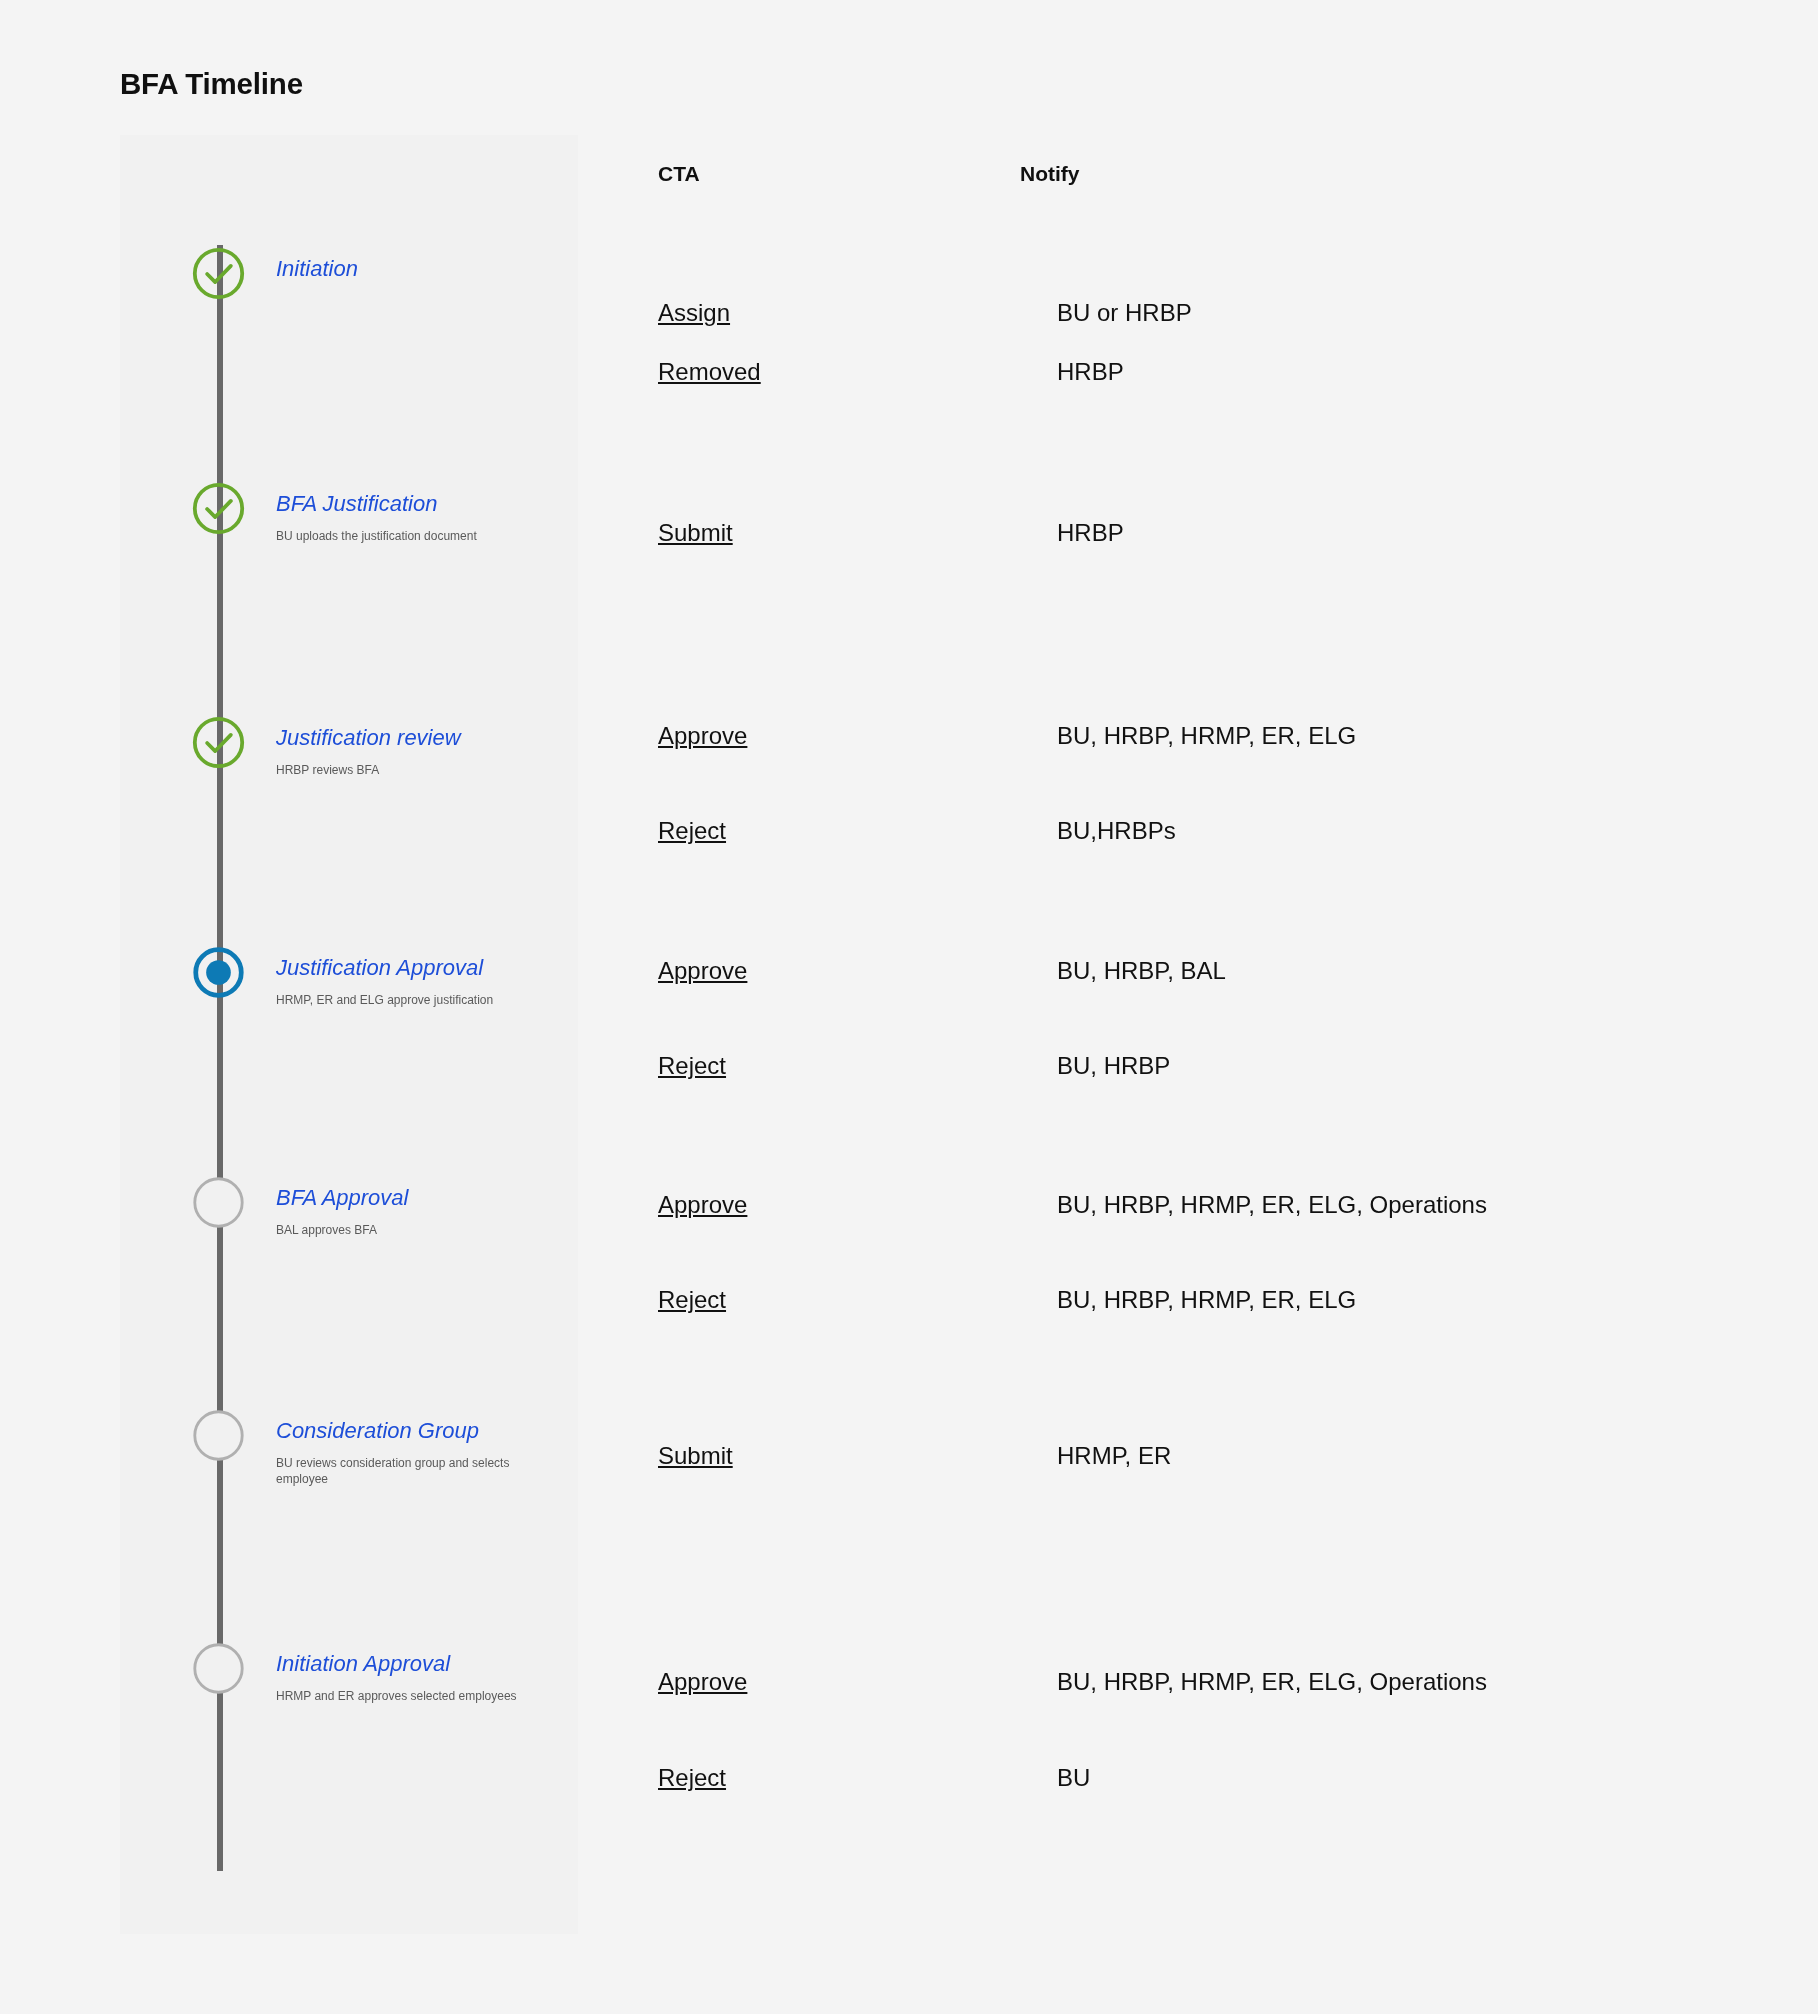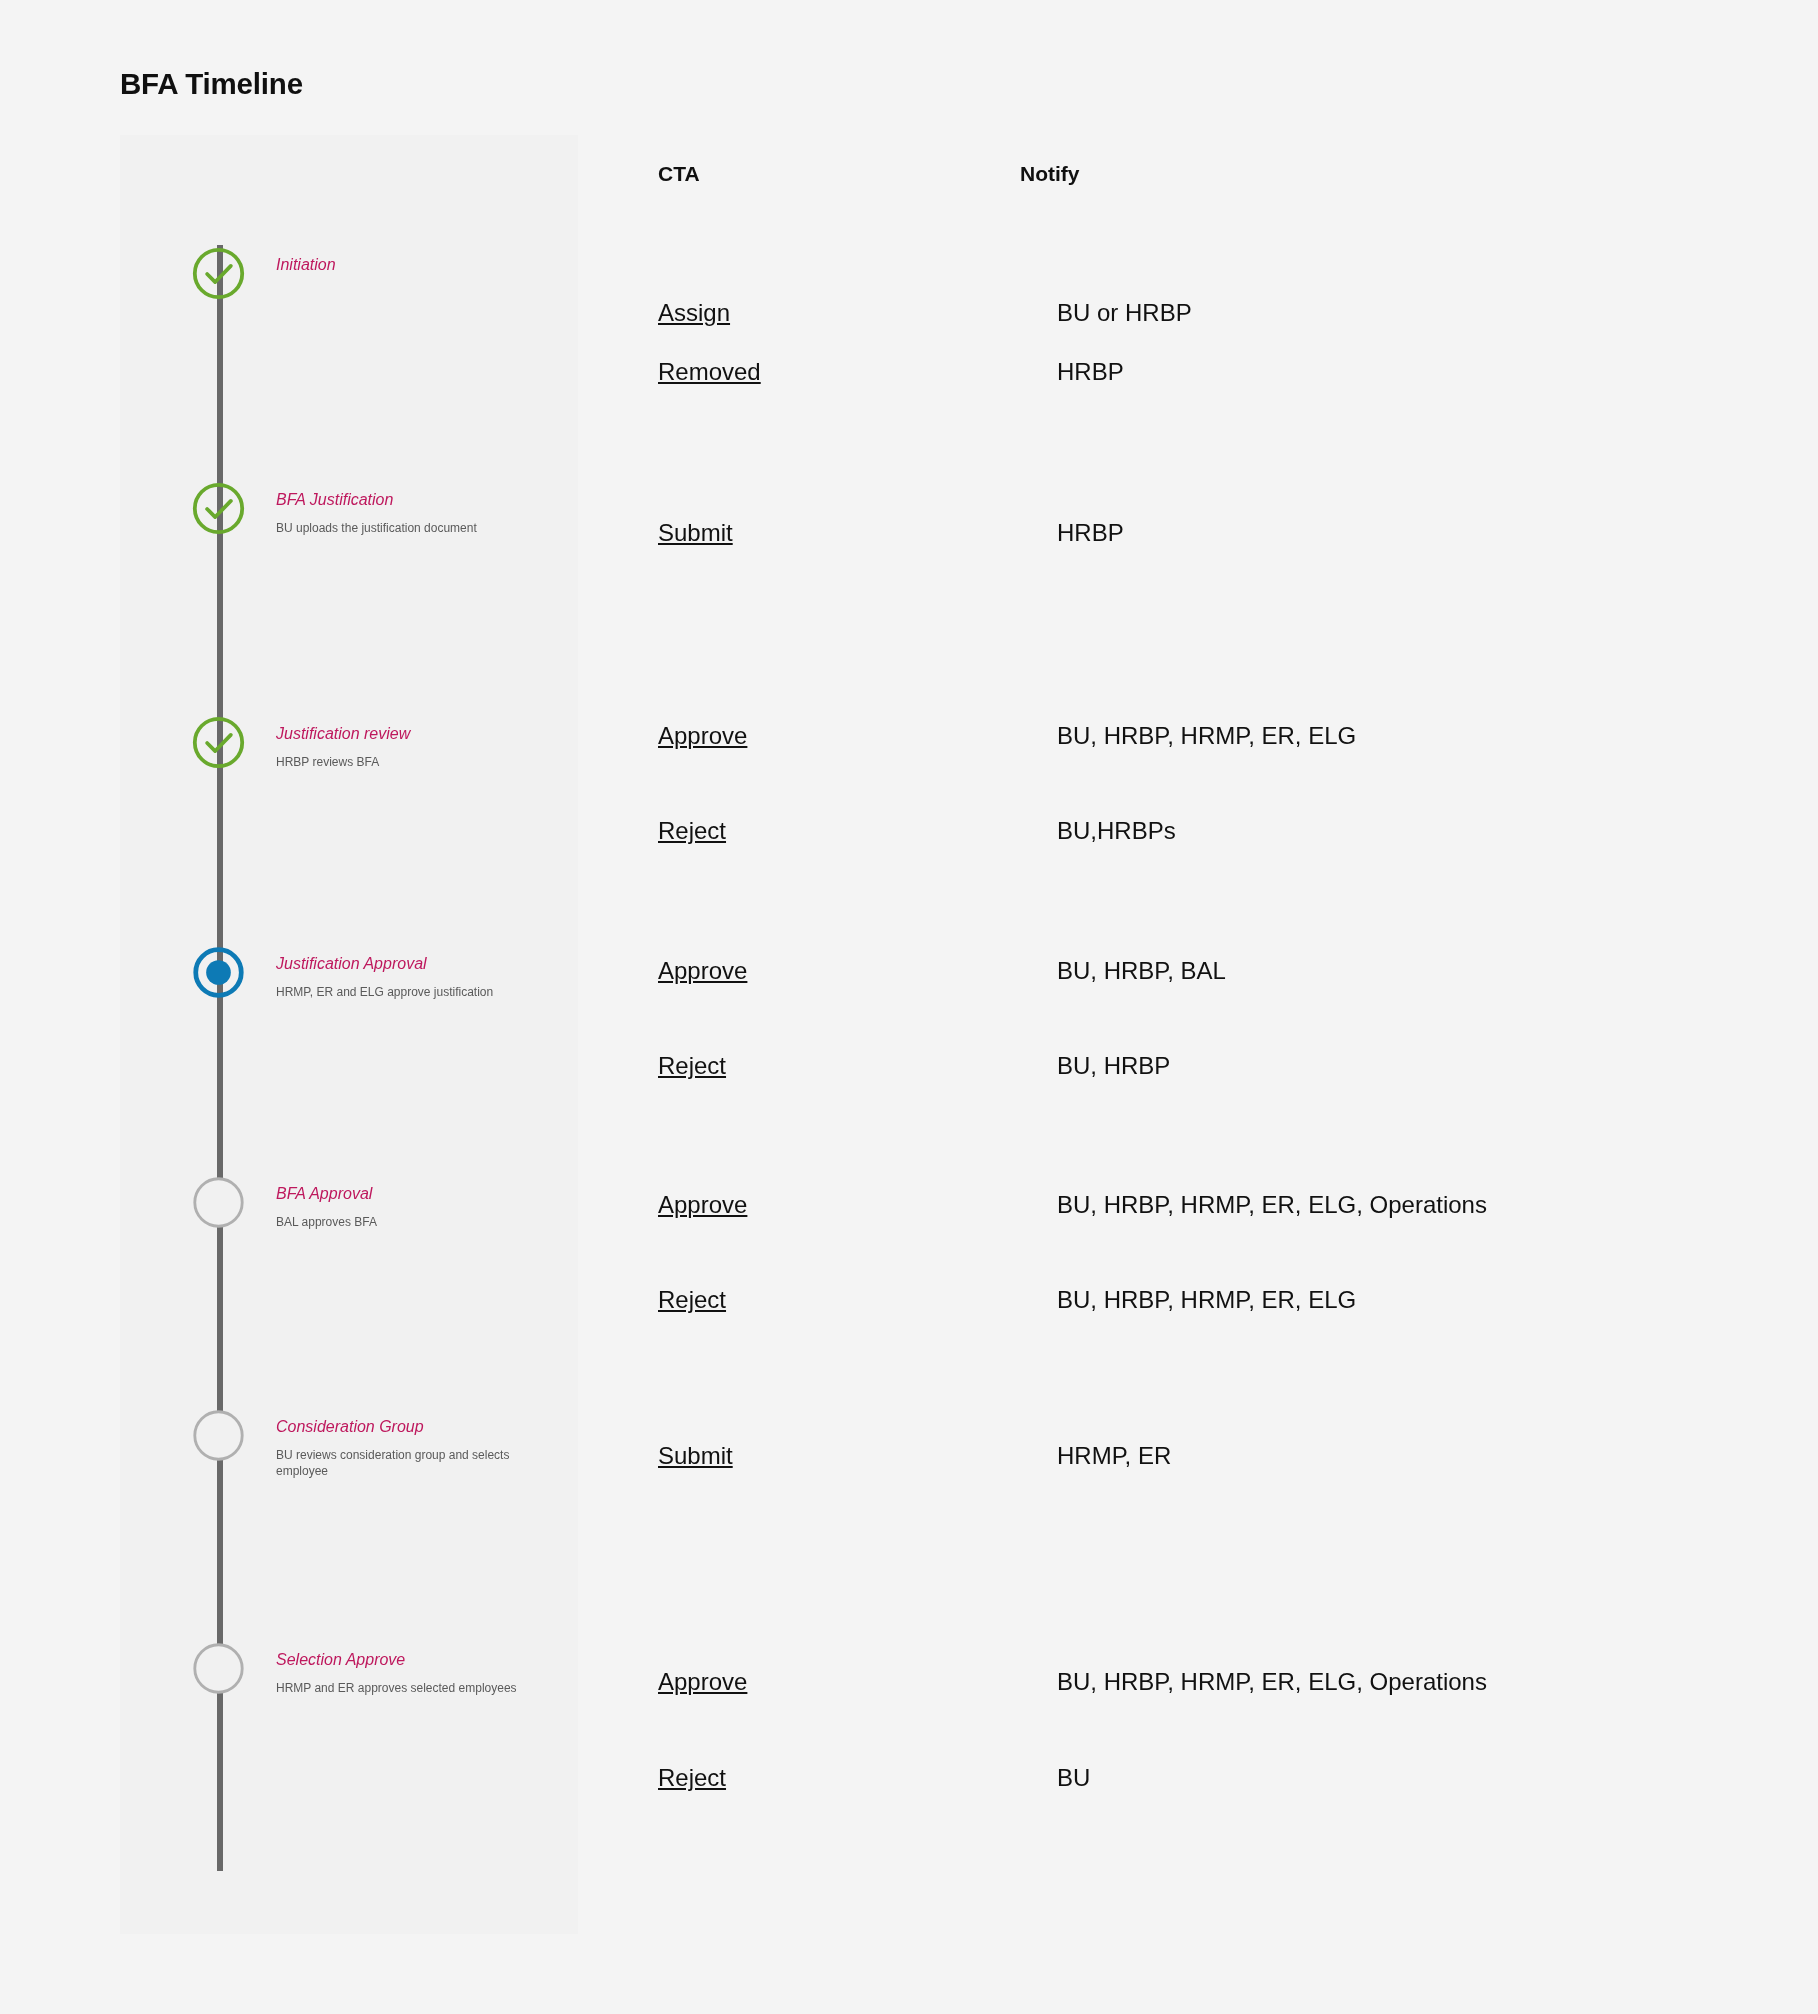--- a/index.html
+++ b/index.html
@@ -71,23 +71,23 @@
     width: 55px;
     height: 55px;
   }
   .tl-text {
     position: absolute;
     left: 276px;
     top: -19px;
     width: 285px;
   }
   .tl-title {
-    font-size: 16px;
+    font-size: 22px;
     font-style: italic;
-    color: #be185d;
+    color: #1d4ed8;
     line-height: 1.25;
     white-space: nowrap;
   }
   .tl-desc {
     margin-top: 11.4px;
     font-size: 12px;
     color: #5a5a5a;
     line-height: 1.33;
     max-width: 285px;
   }
@@ -207,21 +207,21 @@
     </div>
   </div>
 
   <div class="tl-node" style="top:1669px">
     <span class="tl-marker">
       <svg viewBox="0 0 58 58">
         <circle cx="29" cy="29" r="25" fill="#f1f1f1" stroke="#b0b0b0" stroke-width="3"></circle>
       </svg>
     </span>
     <div class="tl-text">
-      <div class="tl-title">Selection Approve</div>
+      <div class="tl-title">Initiation Approval</div>
       <div class="tl-desc">HRMP and ER approves selected employees</div>
     </div>
   </div>
 
   <div class="col-header cta">CTA</div>
   <div class="col-header notify">Notify</div>
 
   <div class="cta-row" style="top:315px">
     <span class="cta-label">Assign</span>
     <span class="cta-notify">BU or HRBP</span>

